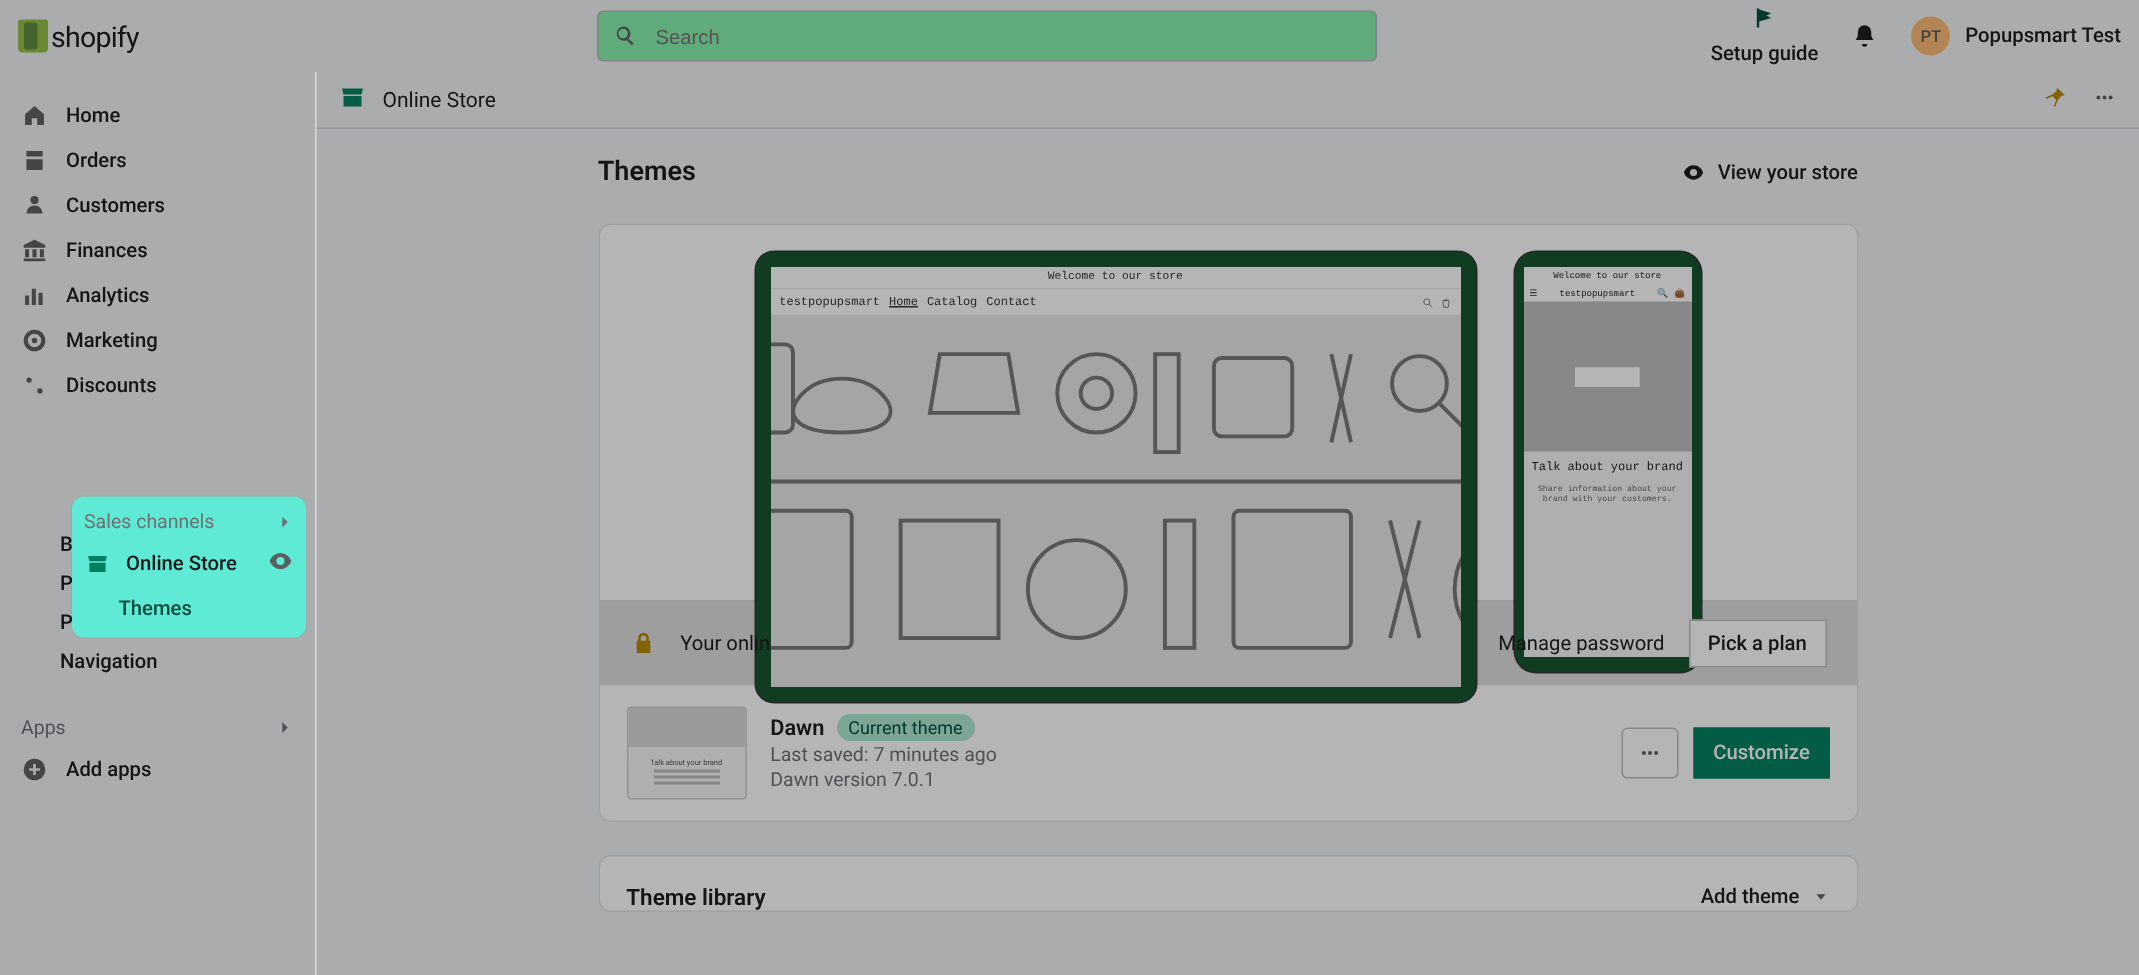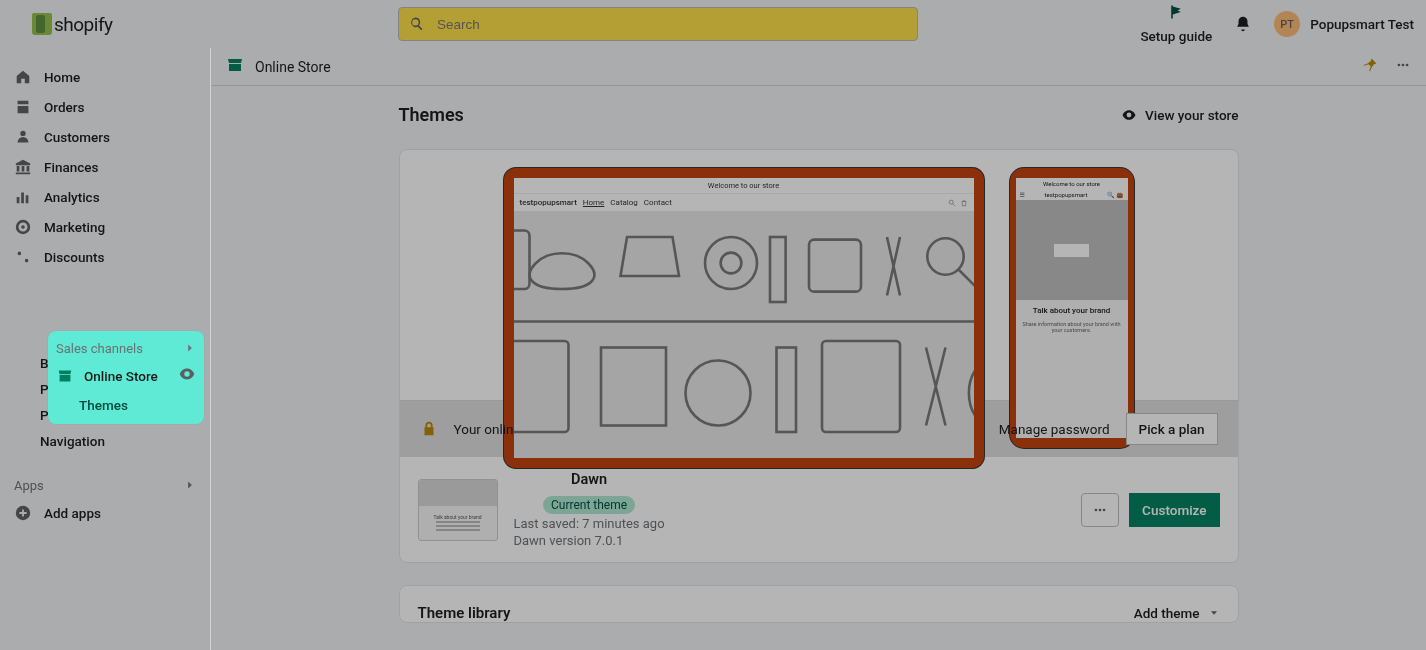--- a/index.html
+++ b/index.html
@@ -27,37 +27,37 @@
     overflow: hidden;
   }
   .topbar {
     position: relative;
     height: 48px;
     display: flex;
     align-items: center;
     padding: 0 12px;
     background: var(--bg);
   }
-  .logo-box { display:flex; gap:2px;margin-left:20px; }
+  .logo-box { display:flex; gap:2px; }
   .logo-text { font-weight:400; font-size:19px; letter-spacing:-0.5px; }
   .logo-mark {
     width: 20px; height: 22px;
     background: #95bf47;
     border-radius: 2px 2px 3px 3px;
     position: relative;
     display:inline-block;
   }
   .logo-mark::after{
     content:""; position:absolute; top:2px; left:4px;
     width:9px; height:18px; background:#5e8e3e; border-radius:2px;
   }
   .search-wrap {
     position:absolute; left:398px; top:7px;
     width: 520px; height:34px;
-    background:#fde047;
+    background:#86efac;
     border:1px solid #b5b9bd;
     border-radius:4px;
     display:flex; align-items:center; padding:0 10px;
     gap:10px;
   }
   .search-input {
     flex:1; border:none; outline:none; background:transparent;
     font-size:13.5px; color:var(--text-muted);
   }
   .topbar-right { margin-left:auto; display:flex; align-items:center; gap:22px; }
@@ -152,23 +152,24 @@
     margin-top:24px;
     overflow:hidden;
   }
   .preview {
     height:250px;
     display:flex; align-items:flex-start; justify-content:center;
     gap:26px;
     padding-top:18px;
   }
   .device {
-    background:#c2410c; border-radius:12px;
+    background:#14532d; border-radius:12px;
     padding:10px;
     box-shadow:0 0 0 1px #333;
+    font-family:Liberation Mono, monospace;
   }
   .device.laptop { width:480px; height:300px; }
   .device.phone { width:124px; height:280px; border-radius:14px; padding:10px 6px; }
   .screen {
     width:100%; height:100%;
     background:#f6f6f6;
     overflow:hidden;
     display:flex; flex-direction:column;
   }
   .sc-banner { font-size:7.5px; text-align:center; padding:3px 0; color:#333; background:#fff; border-bottom:1px solid #eee;}
@@ -212,21 +213,21 @@
     padding:14px 18px;
   }
   .thumb {
     width:80px; height:62px; border:1px solid #c9cccf; border-radius:3px;
     background:linear-gradient(#f7f7f7,#f7f7f7);
     display:flex; flex-direction:column; overflow:hidden;
   }
   .thumb .t1{ height:26px; background:#d9d9d9;}
   .thumb .t2{ flex:1; display:flex; flex-direction:column; align-items:center; justify-content:center; font-size:5px; color:#555;}
   .thumb .barline{ width:44px;height:2px;background:#bbb;margin:1px 0;}
-  .theme-info .name-row { display:flex; align-items:center; gap:8px;flex-direction:column;}
+  .theme-info .name-row { display:flex; align-items:center; gap:8px;}
   .theme-name { font-size:14.5px; font-weight:600; }
   .badge {
     background:var(--badge-bg); color:var(--badge-text);
     font-size:12px; padding:2px 8px; border-radius:10px;
   }
   .theme-sub { font-size:13px; color:#6d7175; margin-top:2px;}
   .theme-actions { margin-left:auto; display:flex; gap:10px;}
   .icon-btn {
     width:38px; height:34px;
     border:1px solid var(--btn-border);

